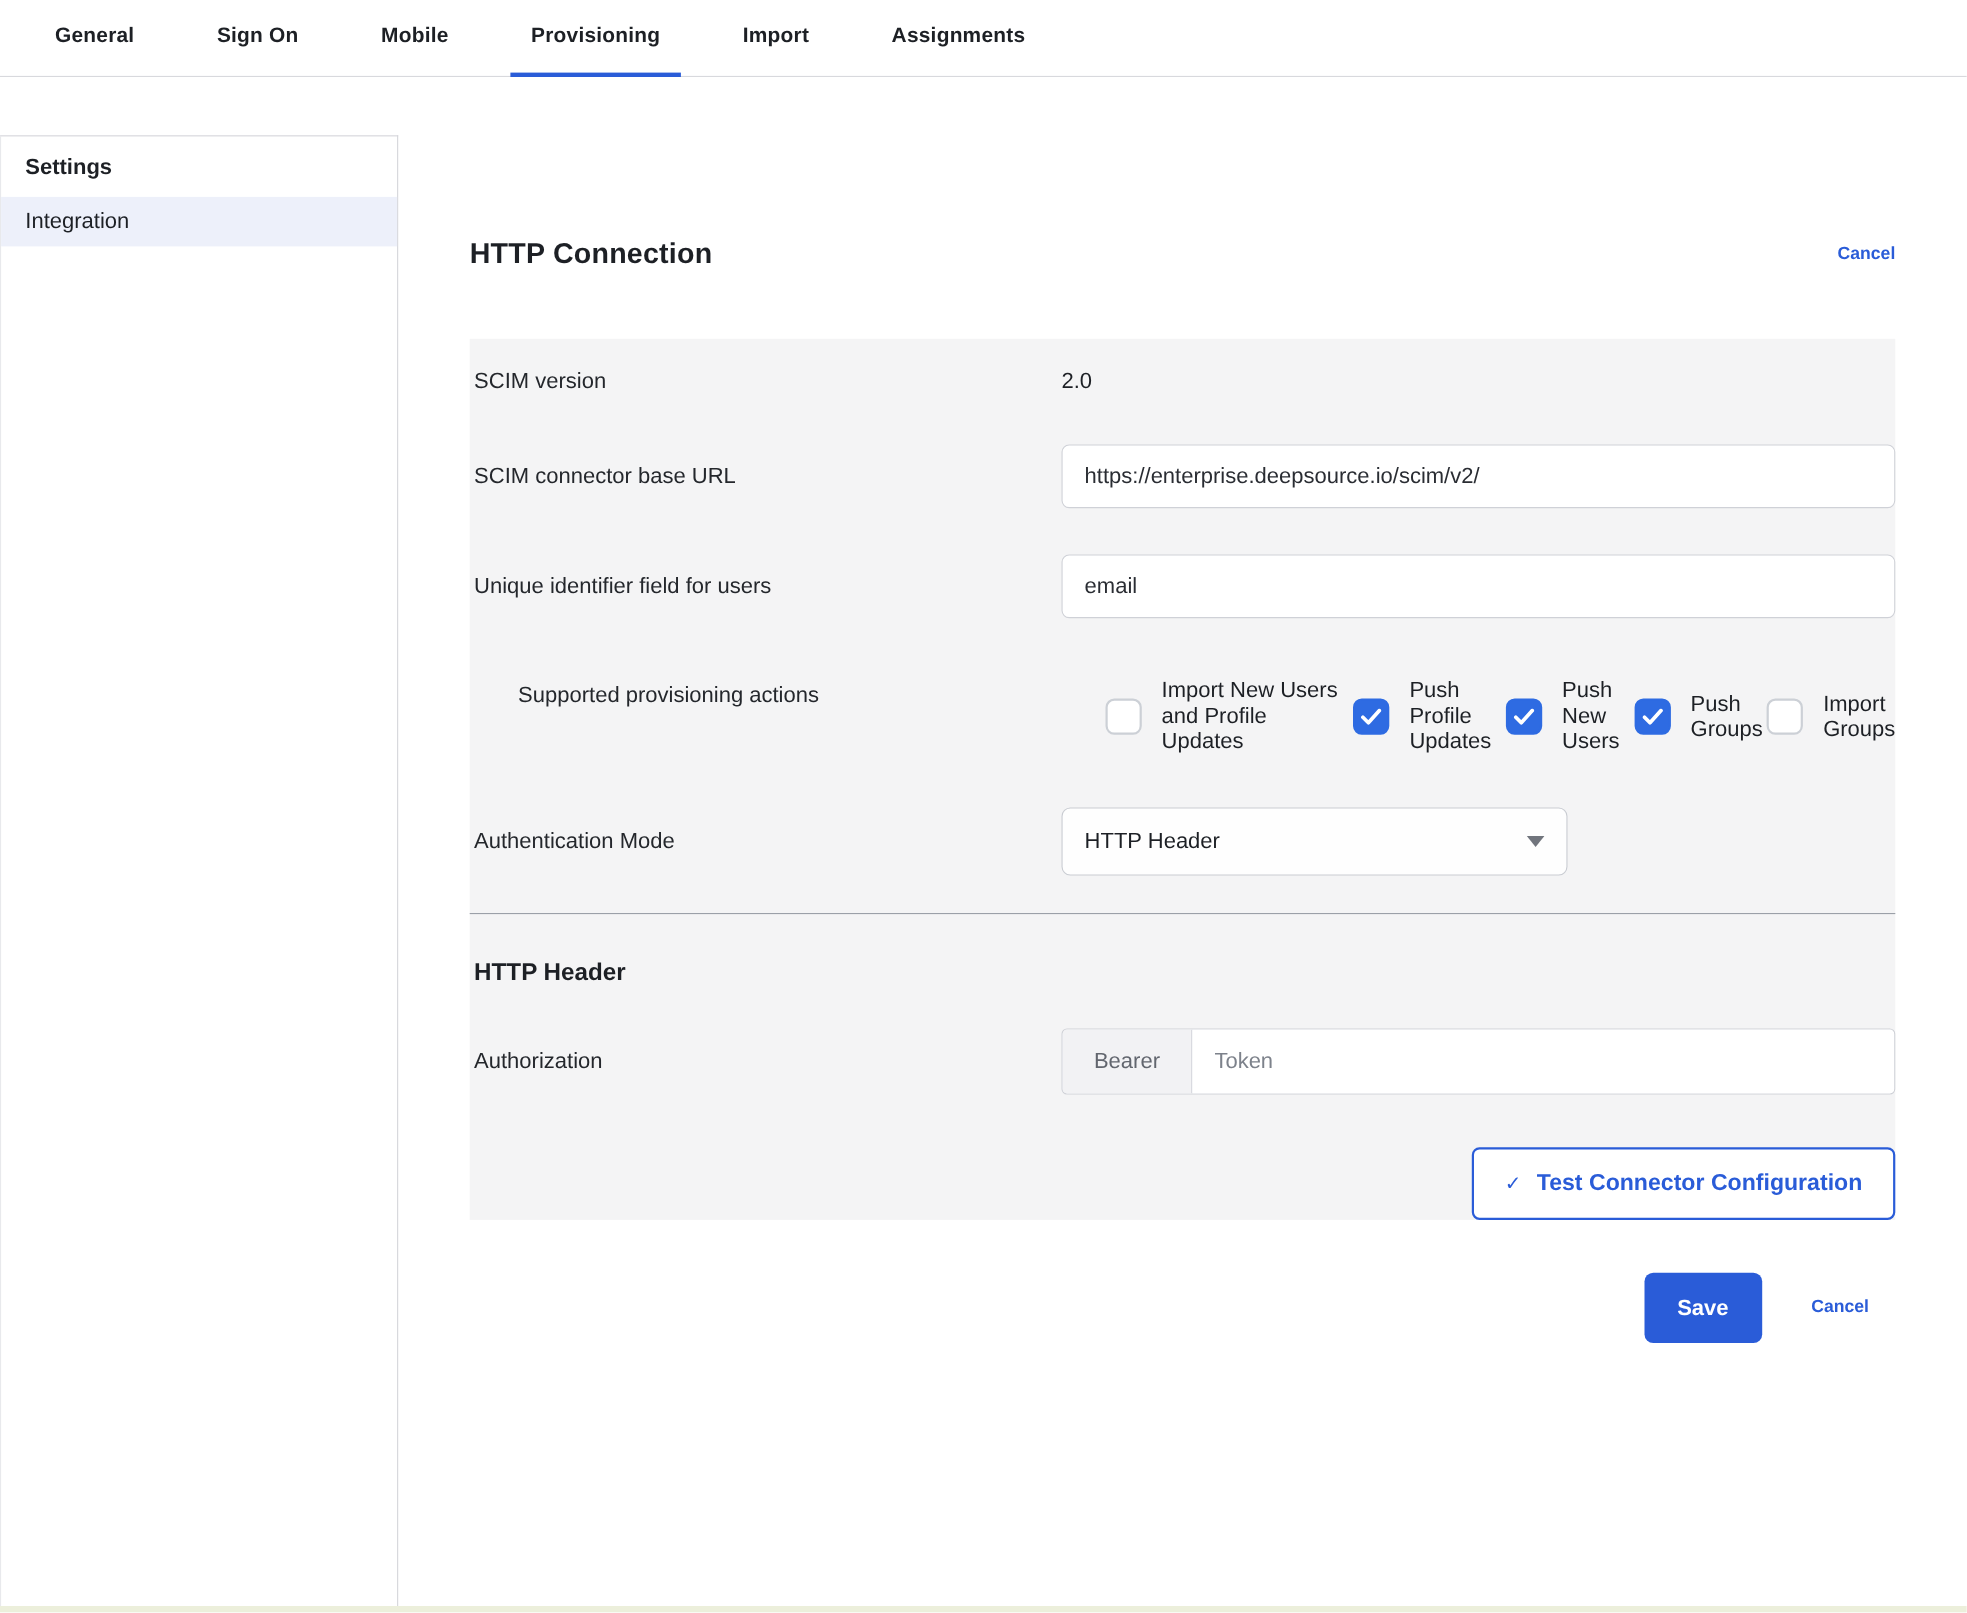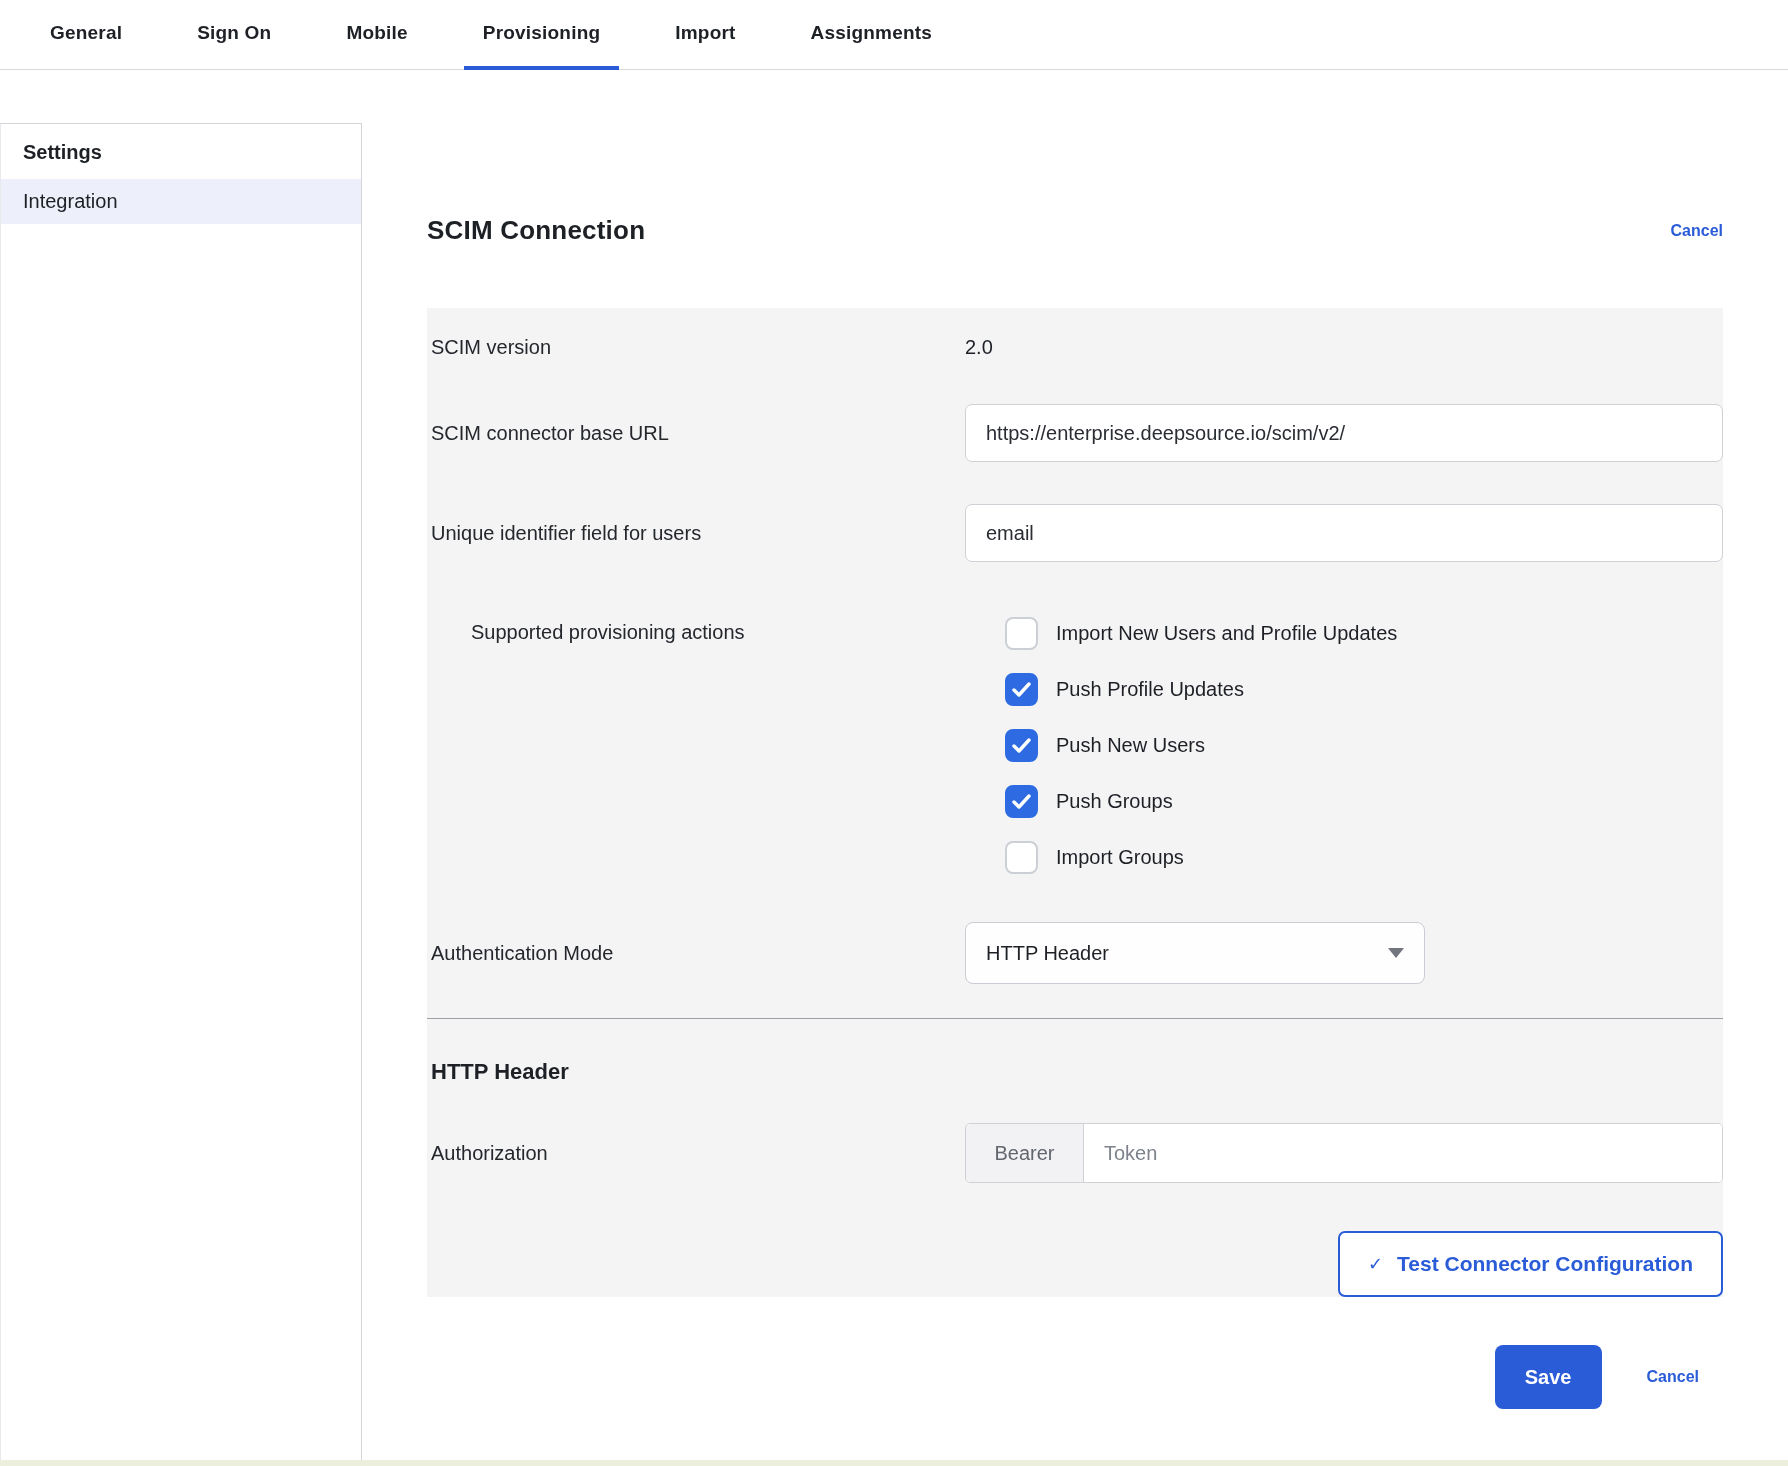--- a/index.html
+++ b/index.html
@@ -78,21 +78,21 @@
     width:100%;height:58px;background:#fff;
     border:1px solid var(--inputBorder);border-radius:7px;
     font-size:20px;color:#2a2d33;padding:0 20px;
     font-family:"Liberation Sans","DejaVu Sans",sans-serif;
     outline:none;
   }
   .text-input::placeholder{color:var(--placeholder);}
   .mt-45{margin-top:45px;} .mt-42{margin-top:42px;} .mt-55{margin-top:55px;}
   .mt-48{margin-top:48px;} .mt-38{margin-top:38px;} .mt-40{margin-top:40px;}
   
-  .cb-list{display:flex;flex-direction:column;gap:23px;}
+  .cb-list{display:flex;gap:4px;}
   .cb-row{display:flex;align-items:center;gap:18px;cursor:pointer;}
   .cb-box{
     width:33px;height:33px;border-radius:8px;background:#fff;
     border:2px solid #ccd0d6;flex:0 0 33px;
     display:flex;align-items:center;justify-content:center;
   }
   .cb-row.checked .cb-box{background:var(--checkbox);border-color:var(--checkbox);}
   .cb-box svg{display:none;}
   .cb-row.checked .cb-box svg{display:block;}
   .cb-label{font-size:20px;}
@@ -161,21 +161,21 @@
 <div class="layout">
 
   <div class="sidebar">
     <div class="side-header">Settings</div>
     <div class="side-item active">Integration</div>
   </div>
 
   <div class="main">
 
     <div class="head-row">
-      <div class="page-title">SCIM Connection</div>
+      <div class="page-title">HTTP Connection</div>
       <a class="link">Cancel</a>
     </div>
 
     <div class="panel">
 
       <div class="frow">
         <div class="flabel">SCIM version</div>
         <div class="fvalue">
           <span class="static-value">2.0</span>
         </div>

